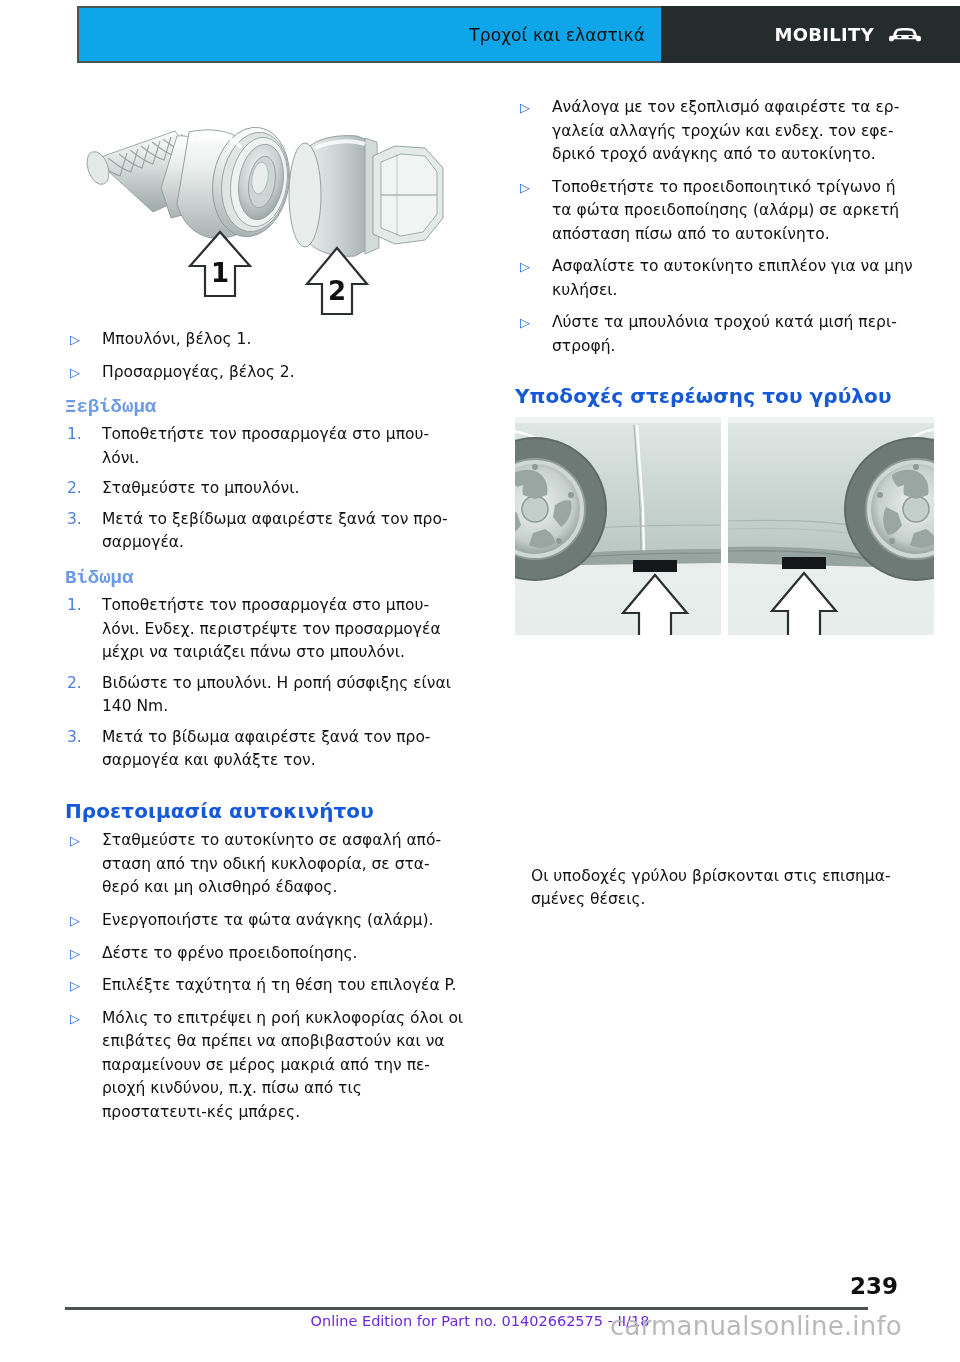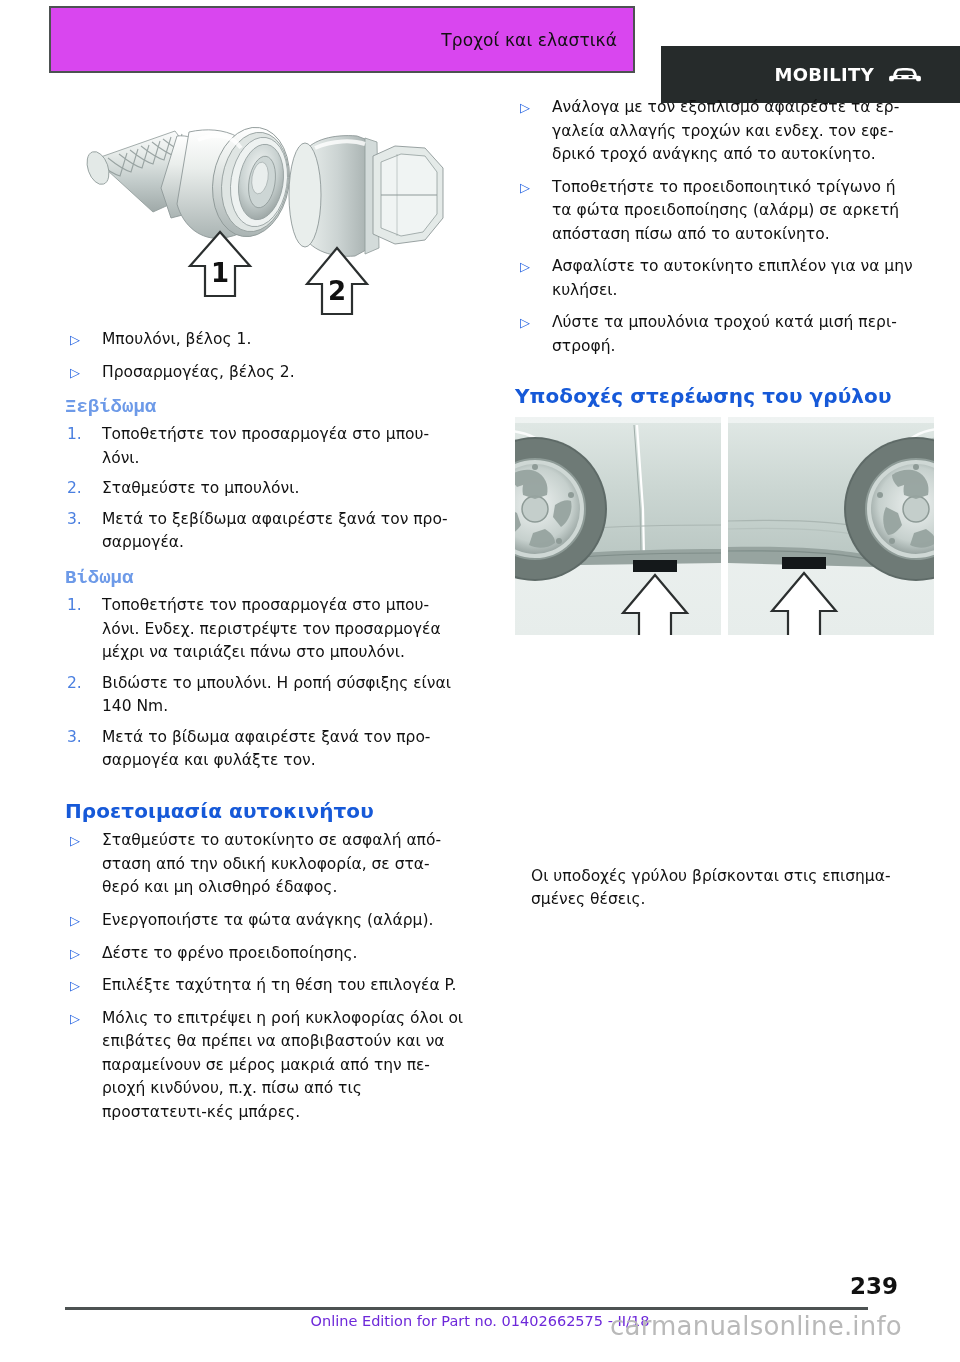--- a/index.html
+++ b/index.html
@@ -12,38 +12,37 @@
   .page {
     position: relative;
     width: 960px; height: 1362px;
     overflow: hidden;
     background: #fff;
   }
 
   
   .header { position: absolute; left: 0; top: 0; width: 960px; height: 66px; }
   .header-box {
-    position: absolute; left: 49px; top: 6px;
-    width: 586px; height: 67px;
+    position: absolute; left: 77px; top: 6px;
+    width: 586px; height: 57px;
     border: 2px solid #4d5252;
-    background: #d946ef;
+    background: #0ea5e9;
     display: flex; align-items: center; justify-content: flex-end;
     padding-right: 16px;
   }
   .header-title {
     font-size: 17px; color: #111; letter-spacing: .1px; white-space: nowrap;
   }
   .header-tab {
     position: absolute; left: 661px; top: 6px;
     width: 299px; height: 57px;
     background: #262b2b;
     display: flex; align-items: center; justify-content: flex-end;
     padding-right: 38px;
     gap: 14px;
-    margin-top: 40px;
   }
   .header-tab-label {
     color: #fff; font-size: 18px; font-weight: bold; letter-spacing: .3px;
   }
   .car-icon { display: block; width: 34px; height: 18px; }
 
   
   .col { position: absolute; top: 96px; width: 400px; }
   .col-left  { left: 65px; }
   .col-right { left: 515px; }

